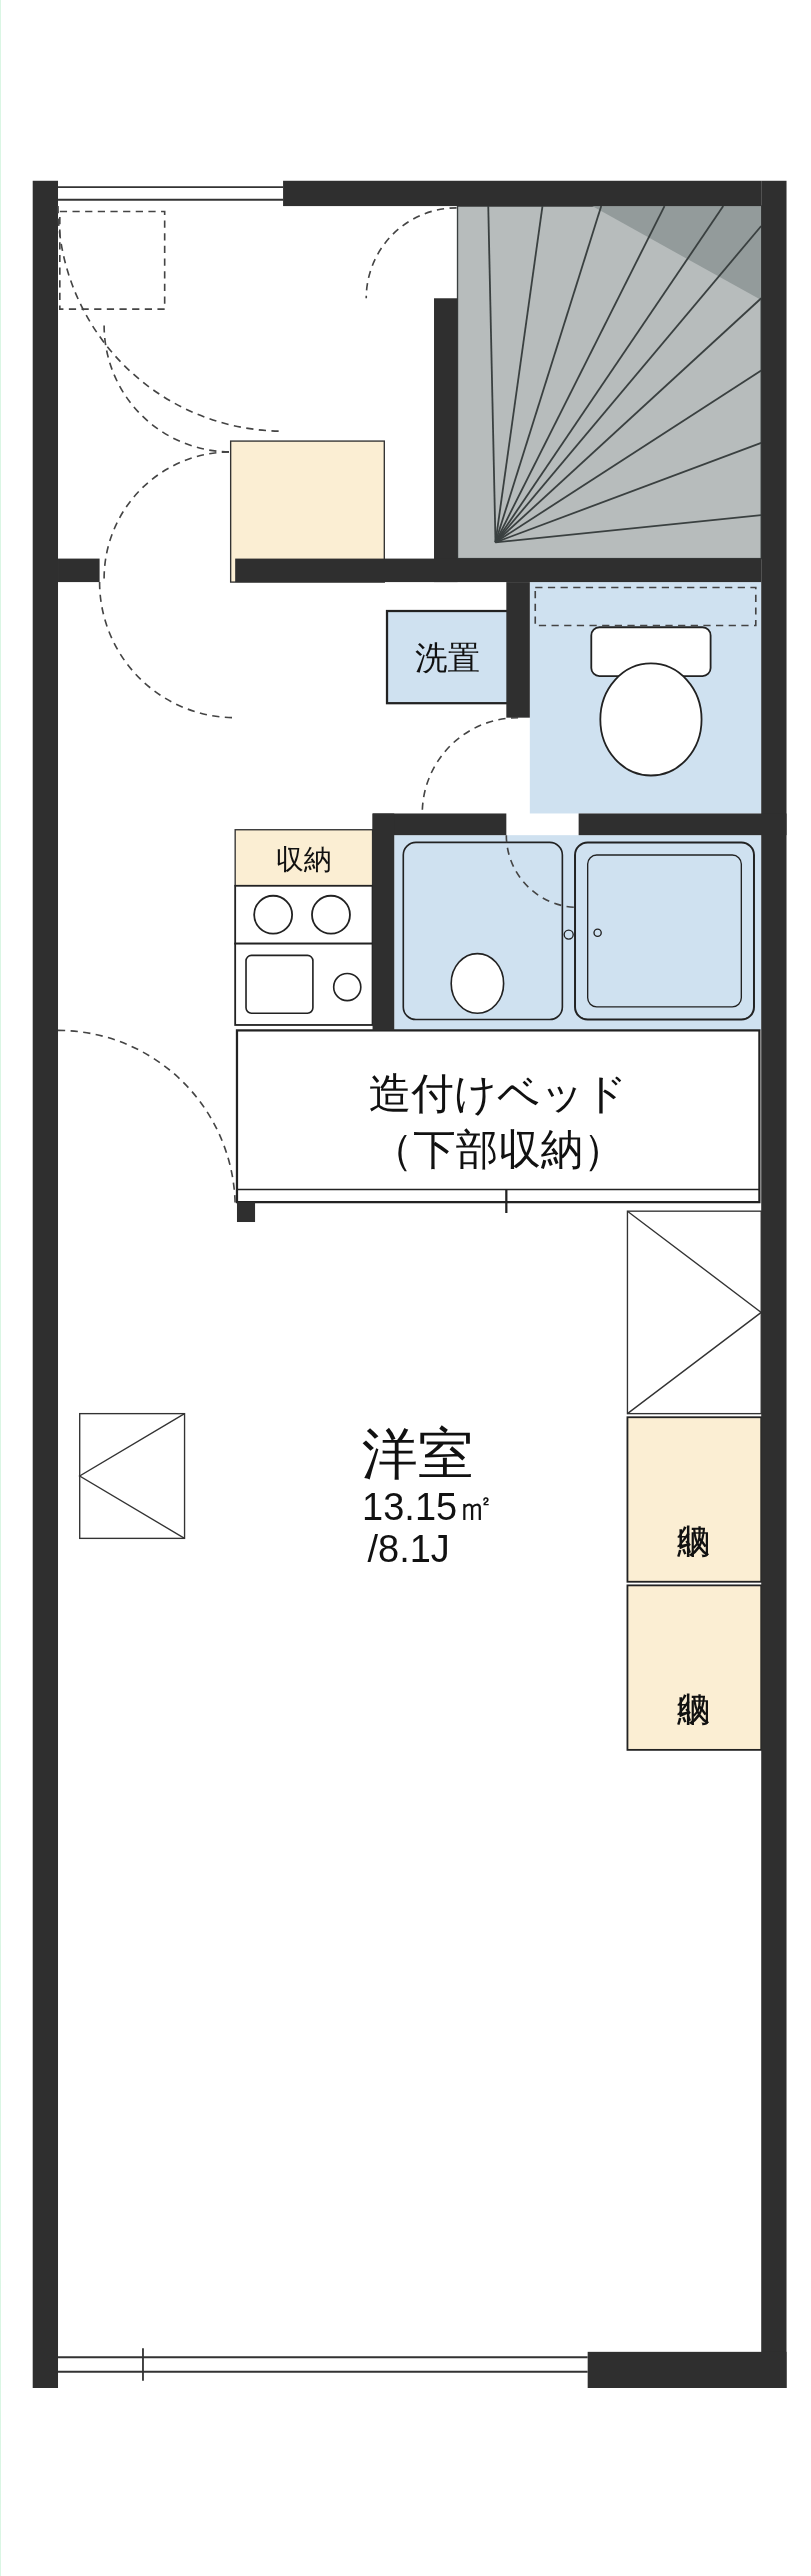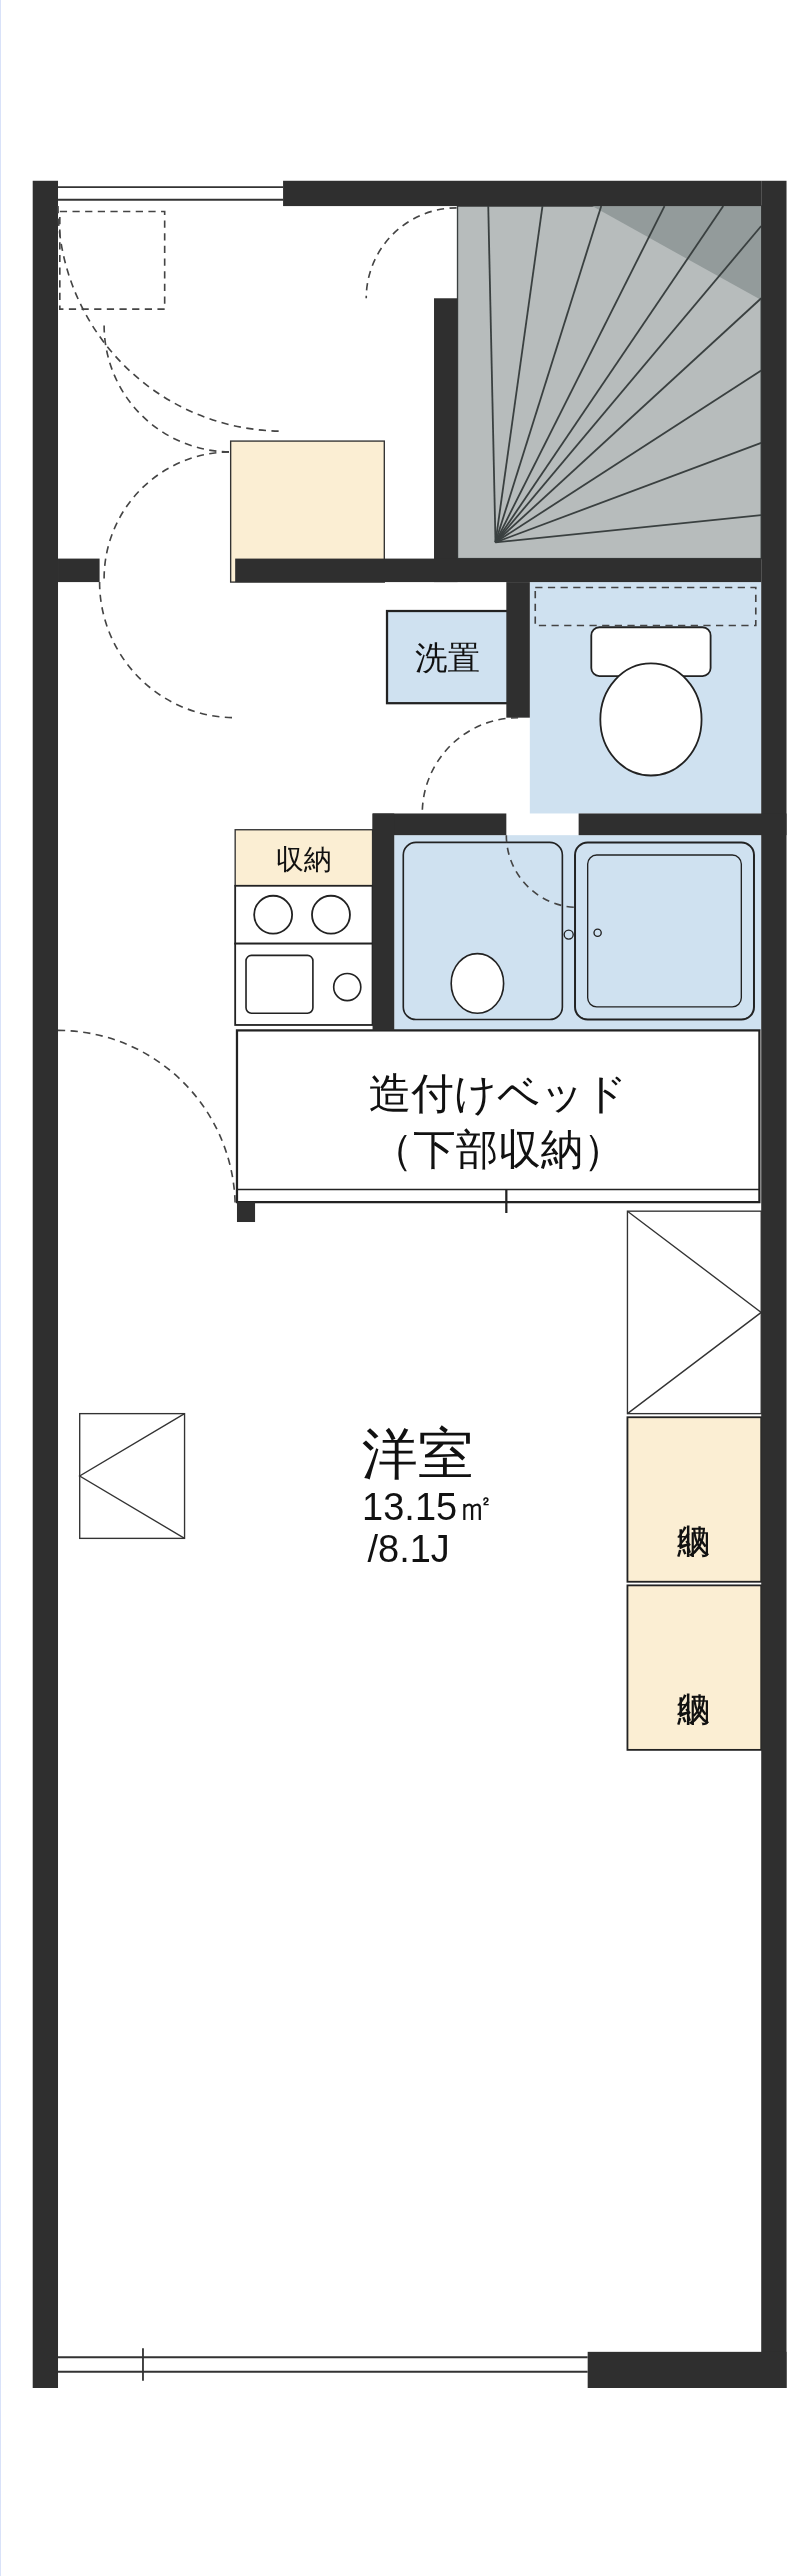--- a/index.html
+++ b/index.html
@@ -1,17 +1,17 @@
 <!DOCTYPE html>
 <html style="font-size:14.5px"><head>
 <meta charset="utf-8">
 <style>
   html,body { margin:0; padding:0; background:#ffffff; }
   body { font-family:"Liberation Sans","DejaVu Sans",sans-serif; }
-  .page { width:808px; height:2576px; background:#1d4ed8; position:relative; }
+  .page { width:808px; height:2576px; background:#22c55e; position:relative; }
   svg text { font-family:"Liberation Sans","DejaVu Sans",sans-serif; fill:#111; }
   .vtext { writing-mode: vertical-rl; text-orientation: upright; letter-spacing:2px; }
   .dash { fill:none; stroke:#444; stroke-width:1.8; stroke-dasharray:8 6; }
   .thin { stroke:#333; stroke-width:2; }
   .fix  { stroke:#222; fill:#ffffff; }
 </style>
 </head>
 <body>
 
 <div class="page">

